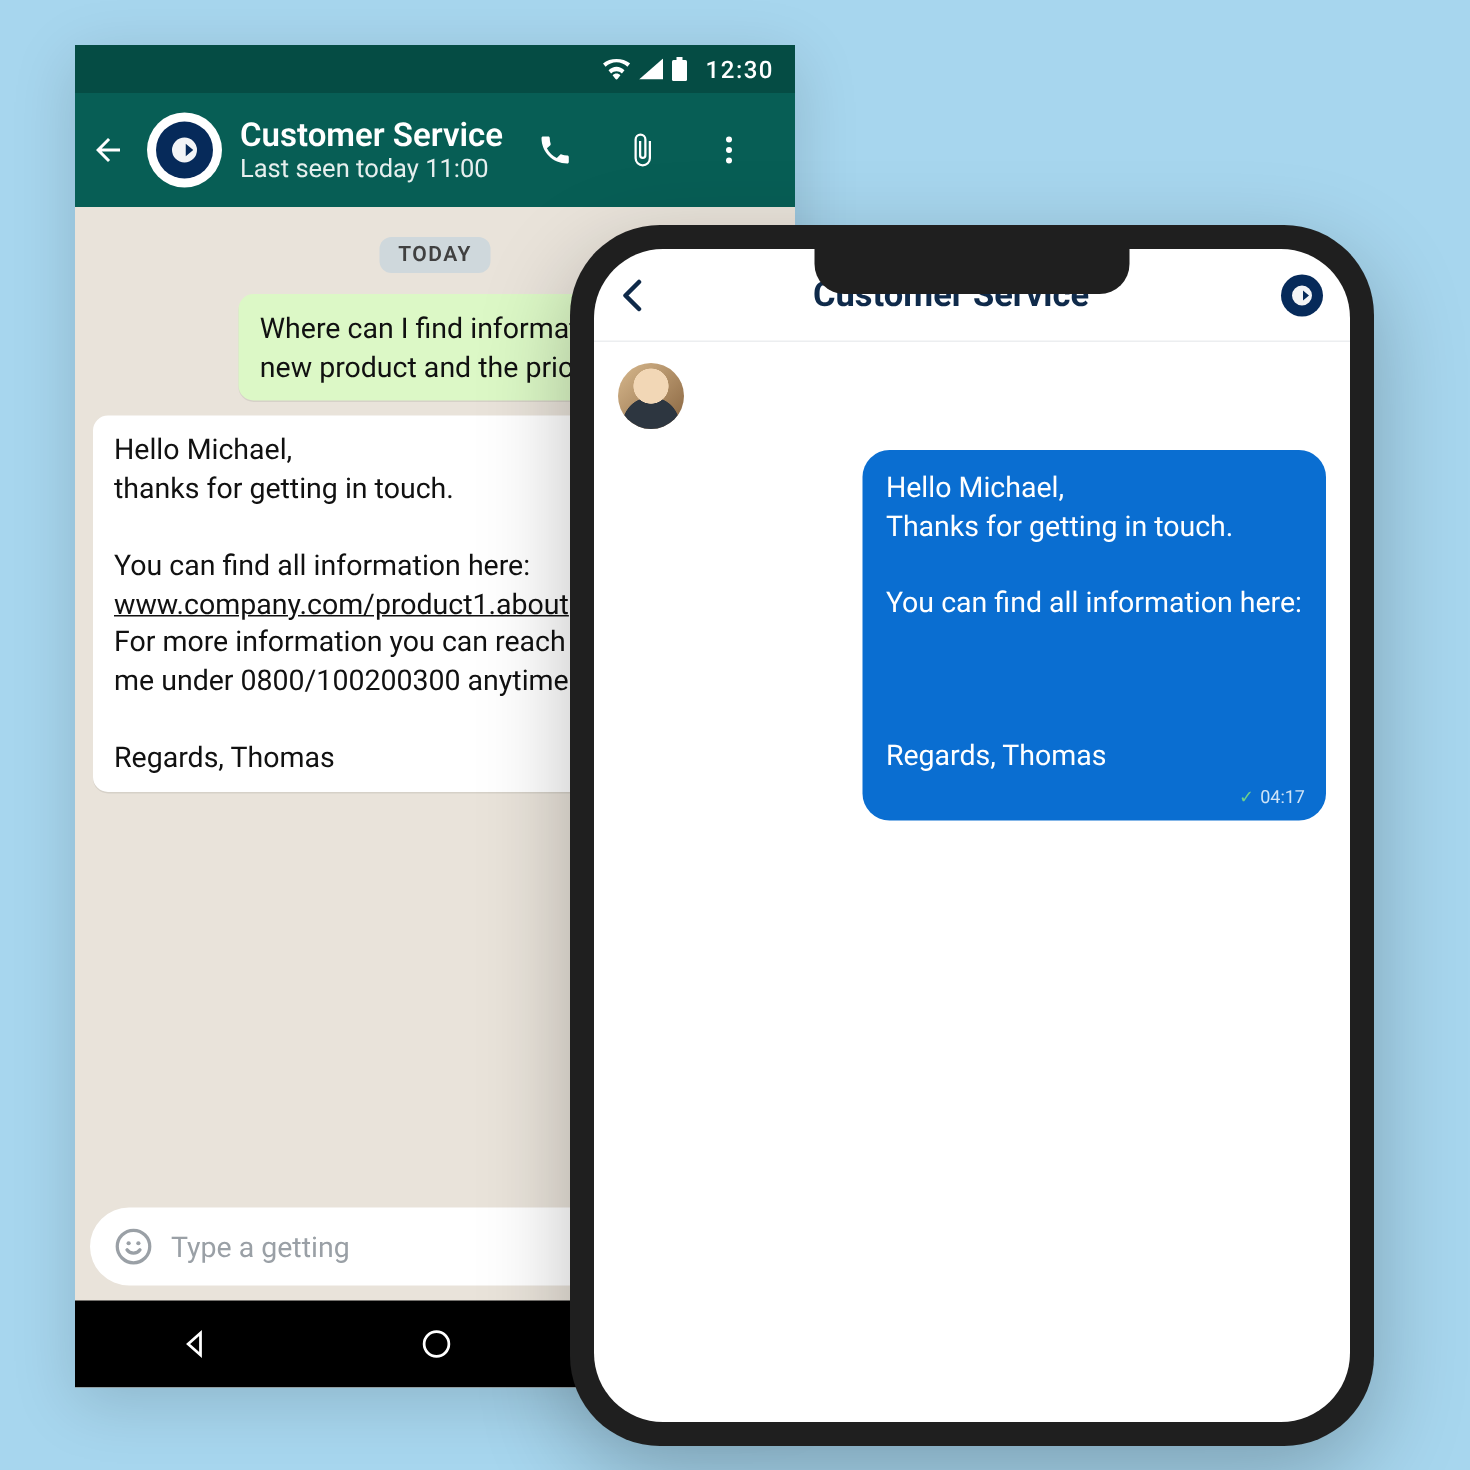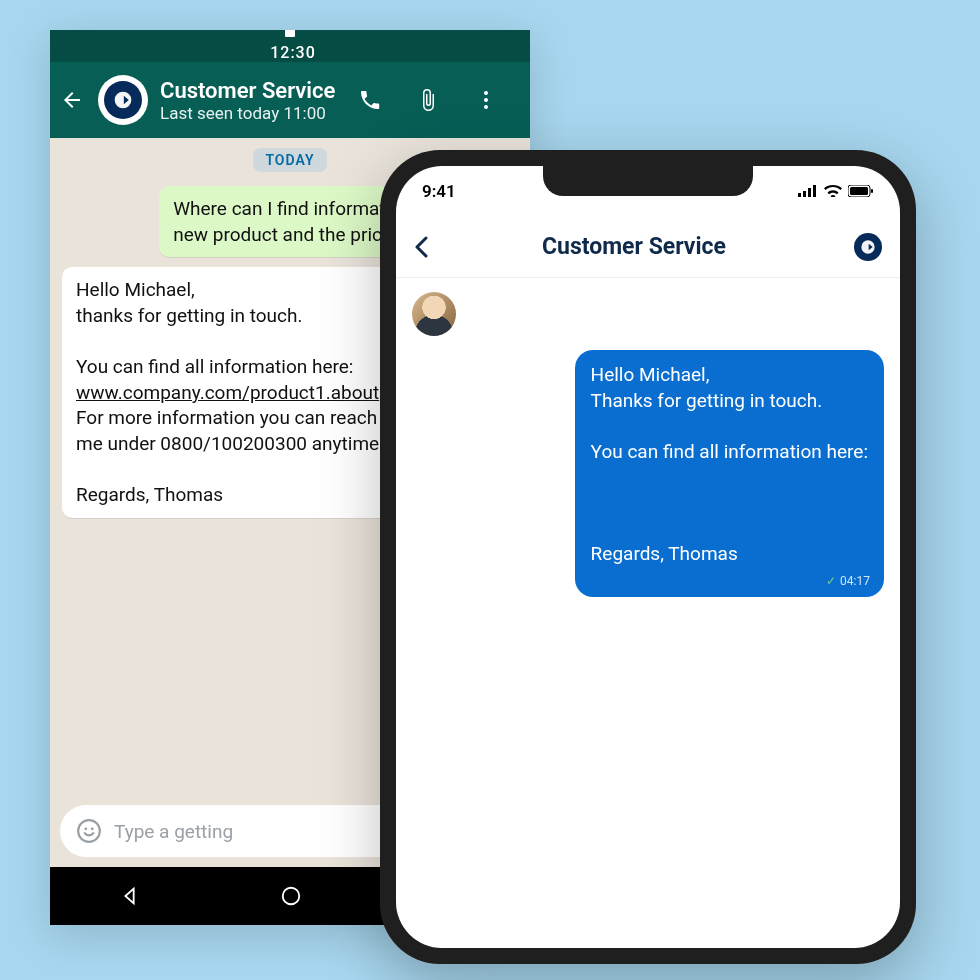--- a/index.html
+++ b/index.html
@@ -29,21 +29,20 @@
   .android-statusbar {
     height: 32px;
     background: #054c44;
     color: #fff;
     display: flex;
     align-items: center;
     justify-content: flex-end;
     padding: 0 14px;
     font-size: 16px;
     gap: 6px;
-    flex-direction: column;
   }
   .android-statusbar .time { margin-left: 6px; font-weight: 500; letter-spacing: 1px;}
   .wa-header {
     height: 76px;
     background: #075e55;
     display: flex;
     align-items: center;
     padding: 0 10px;
     gap: 12px;
     color: #fff;
@@ -63,24 +62,24 @@
   .wa-icon { width: 46px; text-align: center; font-size: 22px; }
   .wa-body {
     flex: 1;
     background: #e9e3da;
     position: relative;
     padding: 10px 10px 0 10px;
     overflow: hidden;
   }
   .wa-date {
     display: block;
-    margin: 0 auto 14px auto;
+    margin: 10px auto 14px auto;
     width: max-content;
     background: #cfd8dc;
-    color: #0369a1;
+    color: #404040;
     font-size: 14px;
     font-weight: 600;
     padding: 4px 12px;
     border-radius: 8px;
     letter-spacing: 1px;
   }
   .wa-bubble {
     max-width: 78%;
     padding: 10px 14px;
     border-radius: 10px;
@@ -363,45 +362,20 @@
           <rect x="4" y="4" width="16" height="16" fill="none" stroke="#fff" stroke-width="2"></rect>
         </svg>
     </span>
   </div>
 </div>
 
 <div class="iphone">
   <div class="iphone-screen">
     <div class="notch"></div>
 
-    <div class="ios-statusbar">
-      <span>9:41</span>
-      <div class="ios-status-right">
-        <span>
-          <svg width="20" height="12" viewBox="0 0 20 12">
-              <rect x="0" y="8" width="3" height="4" fill="#000"></rect>
-              <rect x="5" y="6" width="3" height="6" fill="#000"></rect>
-              <rect x="10" y="3" width="3" height="9" fill="#000"></rect>
-              <rect x="15" y="0" width="3" height="12" fill="#000"></rect>
-            </svg>
-        </span>
-        <span>
-          <svg width="18" height="12" viewBox="0 0 18 12">
-              <path fill="#000" d="M9 12l2.5-3c-.7-.6-1.6-1-2.5-1s-1.8.4-2.5 1L9 12zM3.5 5.5L5 7.3C6.1 6.3 7.5 5.7 9 5.7s2.9.6 4 1.6l1.5-1.8C12.9 4 11 3.2 9 3.2S5.1 4 3.5 5.5zM0 1.3l1.5 1.8C3.6 1.3 6.2 0 9 0s5.4 1.3 7.5 3.1L18 1.3C15.6-1 12.4-2 9-2S2.4-1 0 1.3z" transform="translate(0 2)"></path>
-            </svg>
-        </span>
-        <span>
-          <svg width="26" height="12" viewBox="0 0 26 12">
-              <rect x="0" y="0" width="22" height="12" rx="3" fill="none" stroke="#000" stroke-width="1"></rect>
-              <rect x="2" y="2" width="18" height="8" rx="1.5" fill="#000"></rect>
-              <rect x="23" y="4" width="2" height="4" rx="1" fill="#000"></rect>
-            </svg>
-        </span>
-      </div>
-    </div>
 
     <div class="ios-header">
       <div class="ios-back">
         <svg width="14" height="22" viewBox="0 0 14 22">
             <path fill="none" stroke="#0f2a4a" stroke-width="3" stroke-linecap="round" stroke-linejoin="round" d="M12 2L3 11l9 9"></path>
           </svg>
       </div>
       <div class="ios-title">Customer Service</div>
       <div class="ios-brand">
         <svg width="16" height="16" viewBox="0 0 24 24">

